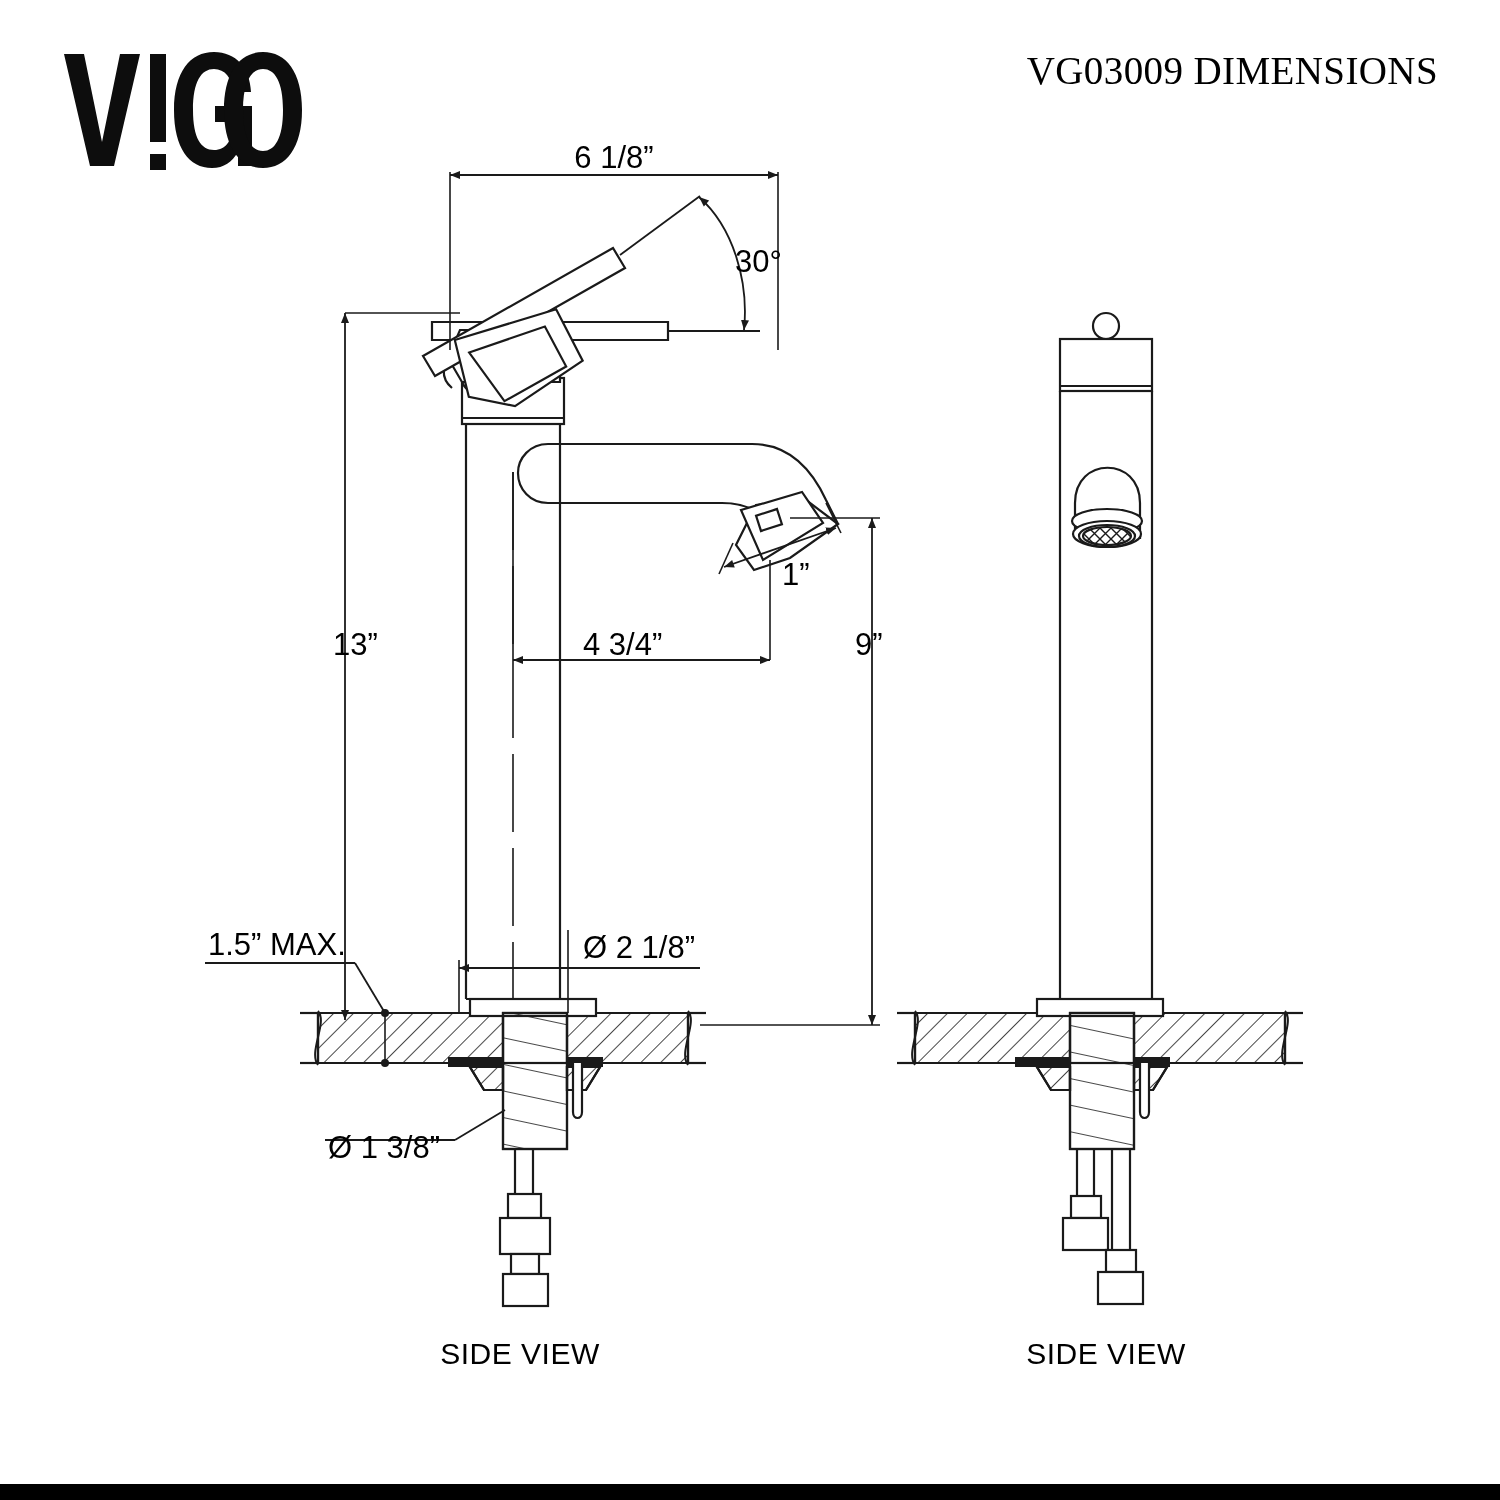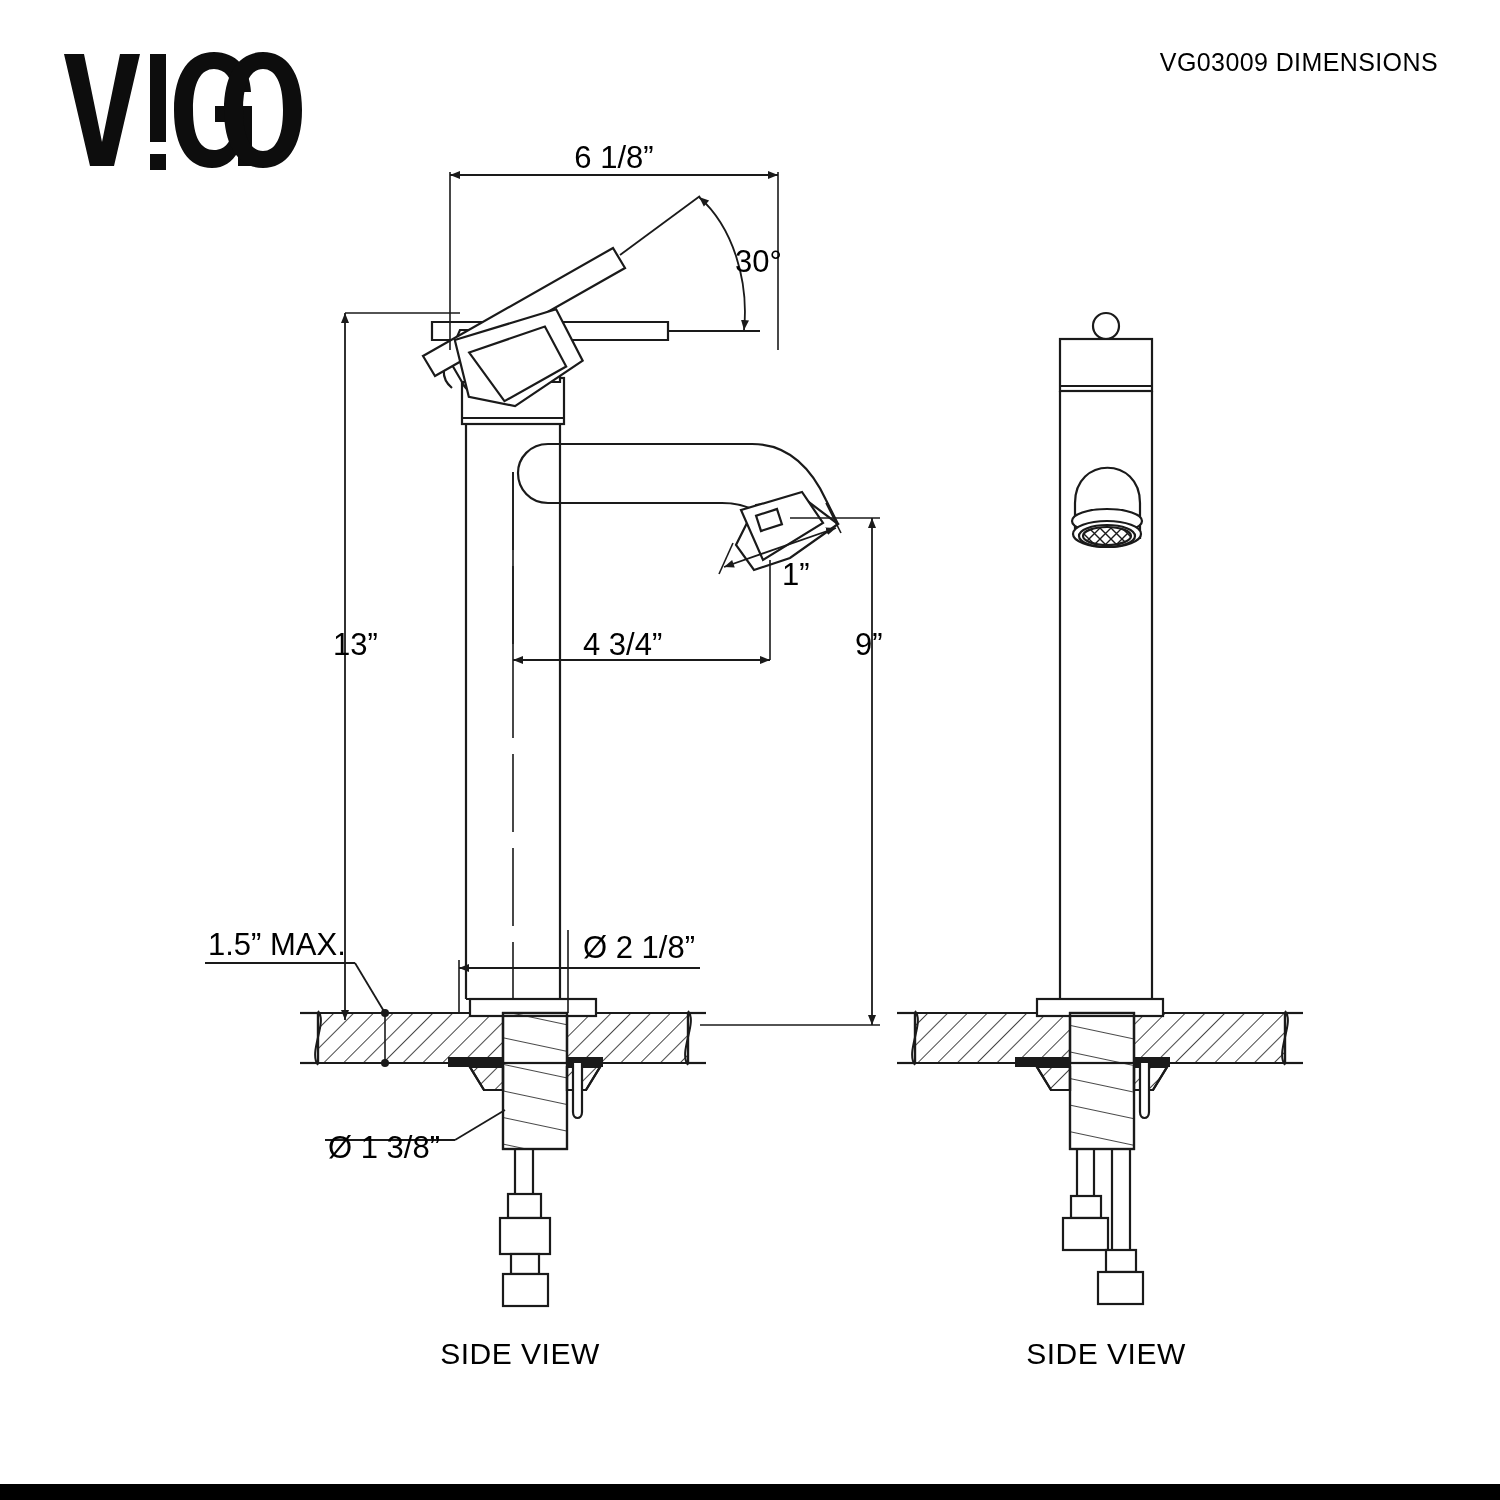--- a/index.html
+++ b/index.html
@@ -22,24 +22,24 @@
     height: 1500px;
   }
   #drawing {
     position: absolute;
     left: 0; top: 0;
   }
   .hdr-title {
     position: absolute;
     right: 62px;
     top: 48px;
-    font-size: 25px;
+    font-size: 39px;
     letter-spacing: 0.4px;
     white-space: nowrap;
-    font-family: Liberation Sans, sans-serif;
+    font-family: Liberation Serif, serif;
   }
   .logo {
     position: absolute;
     left: 62px;
     top: 36px;
     width: 240px;
     height: 150px;
   }
   .bottombar {
     position: absolute;

